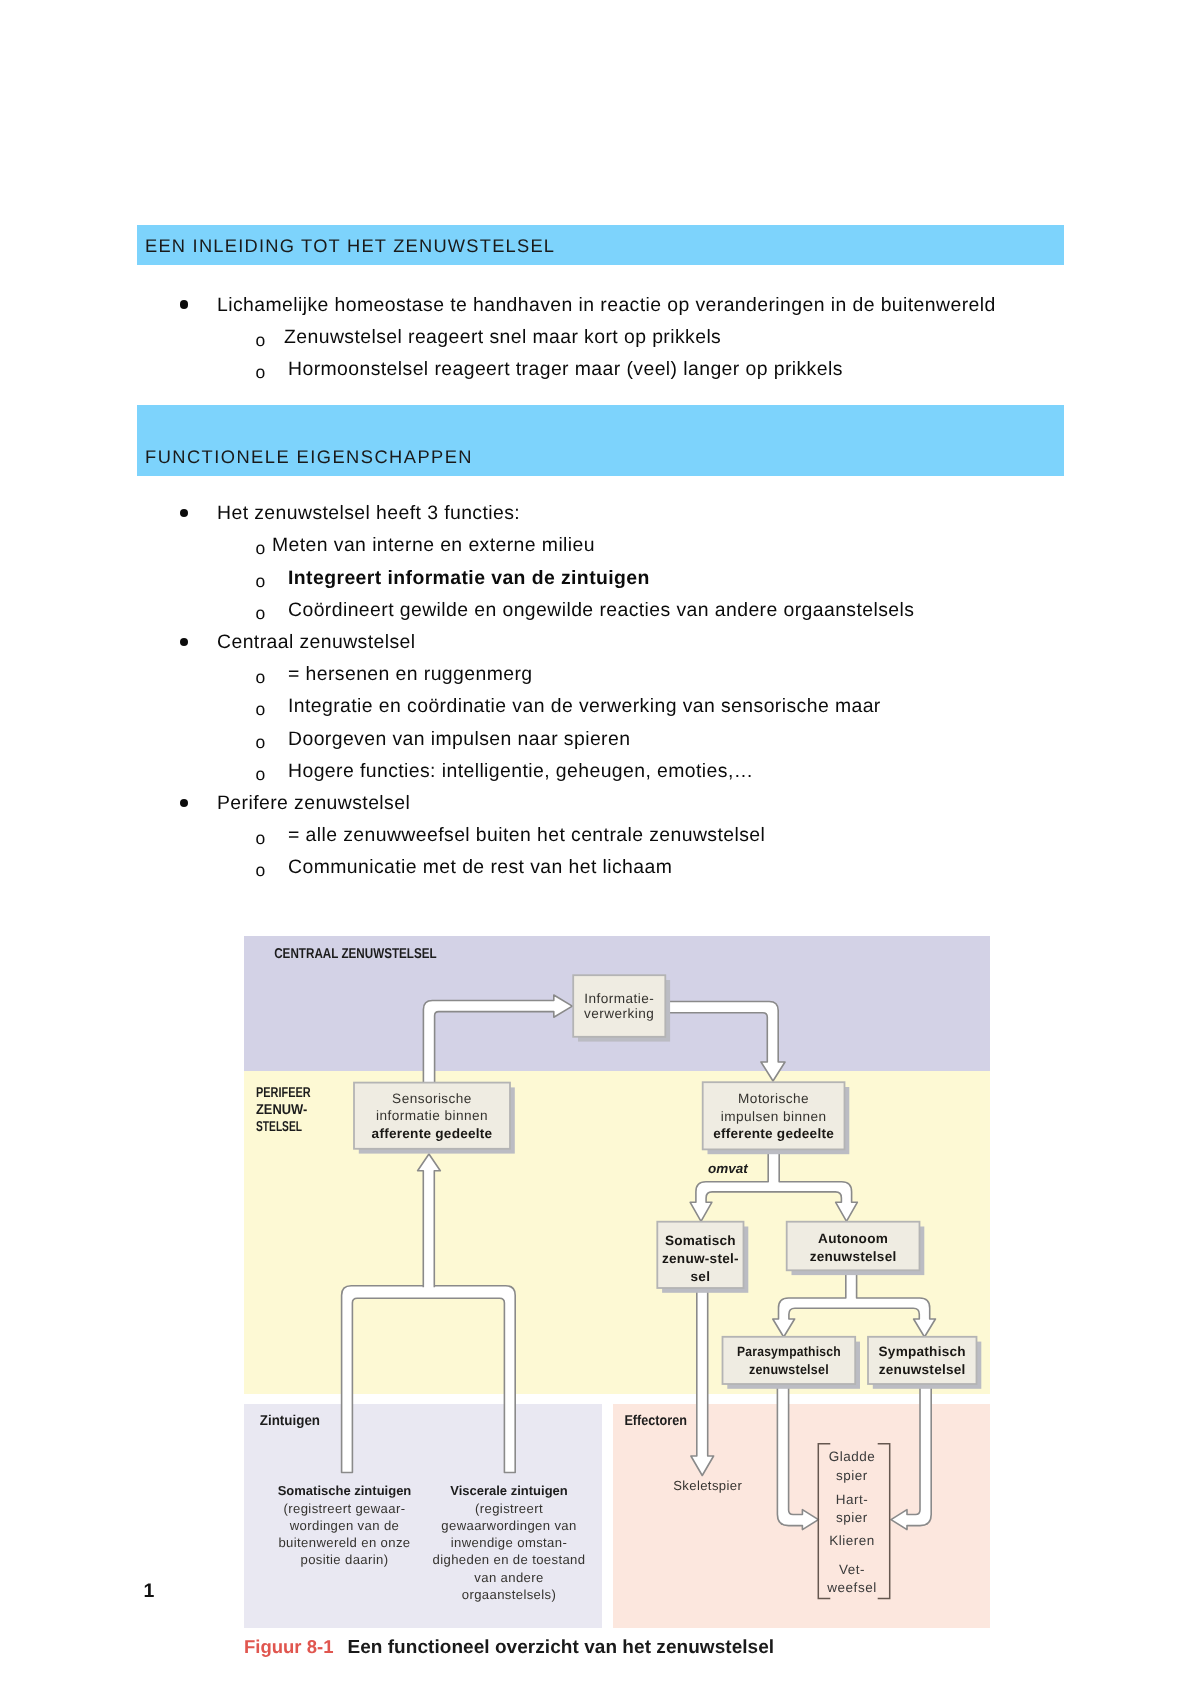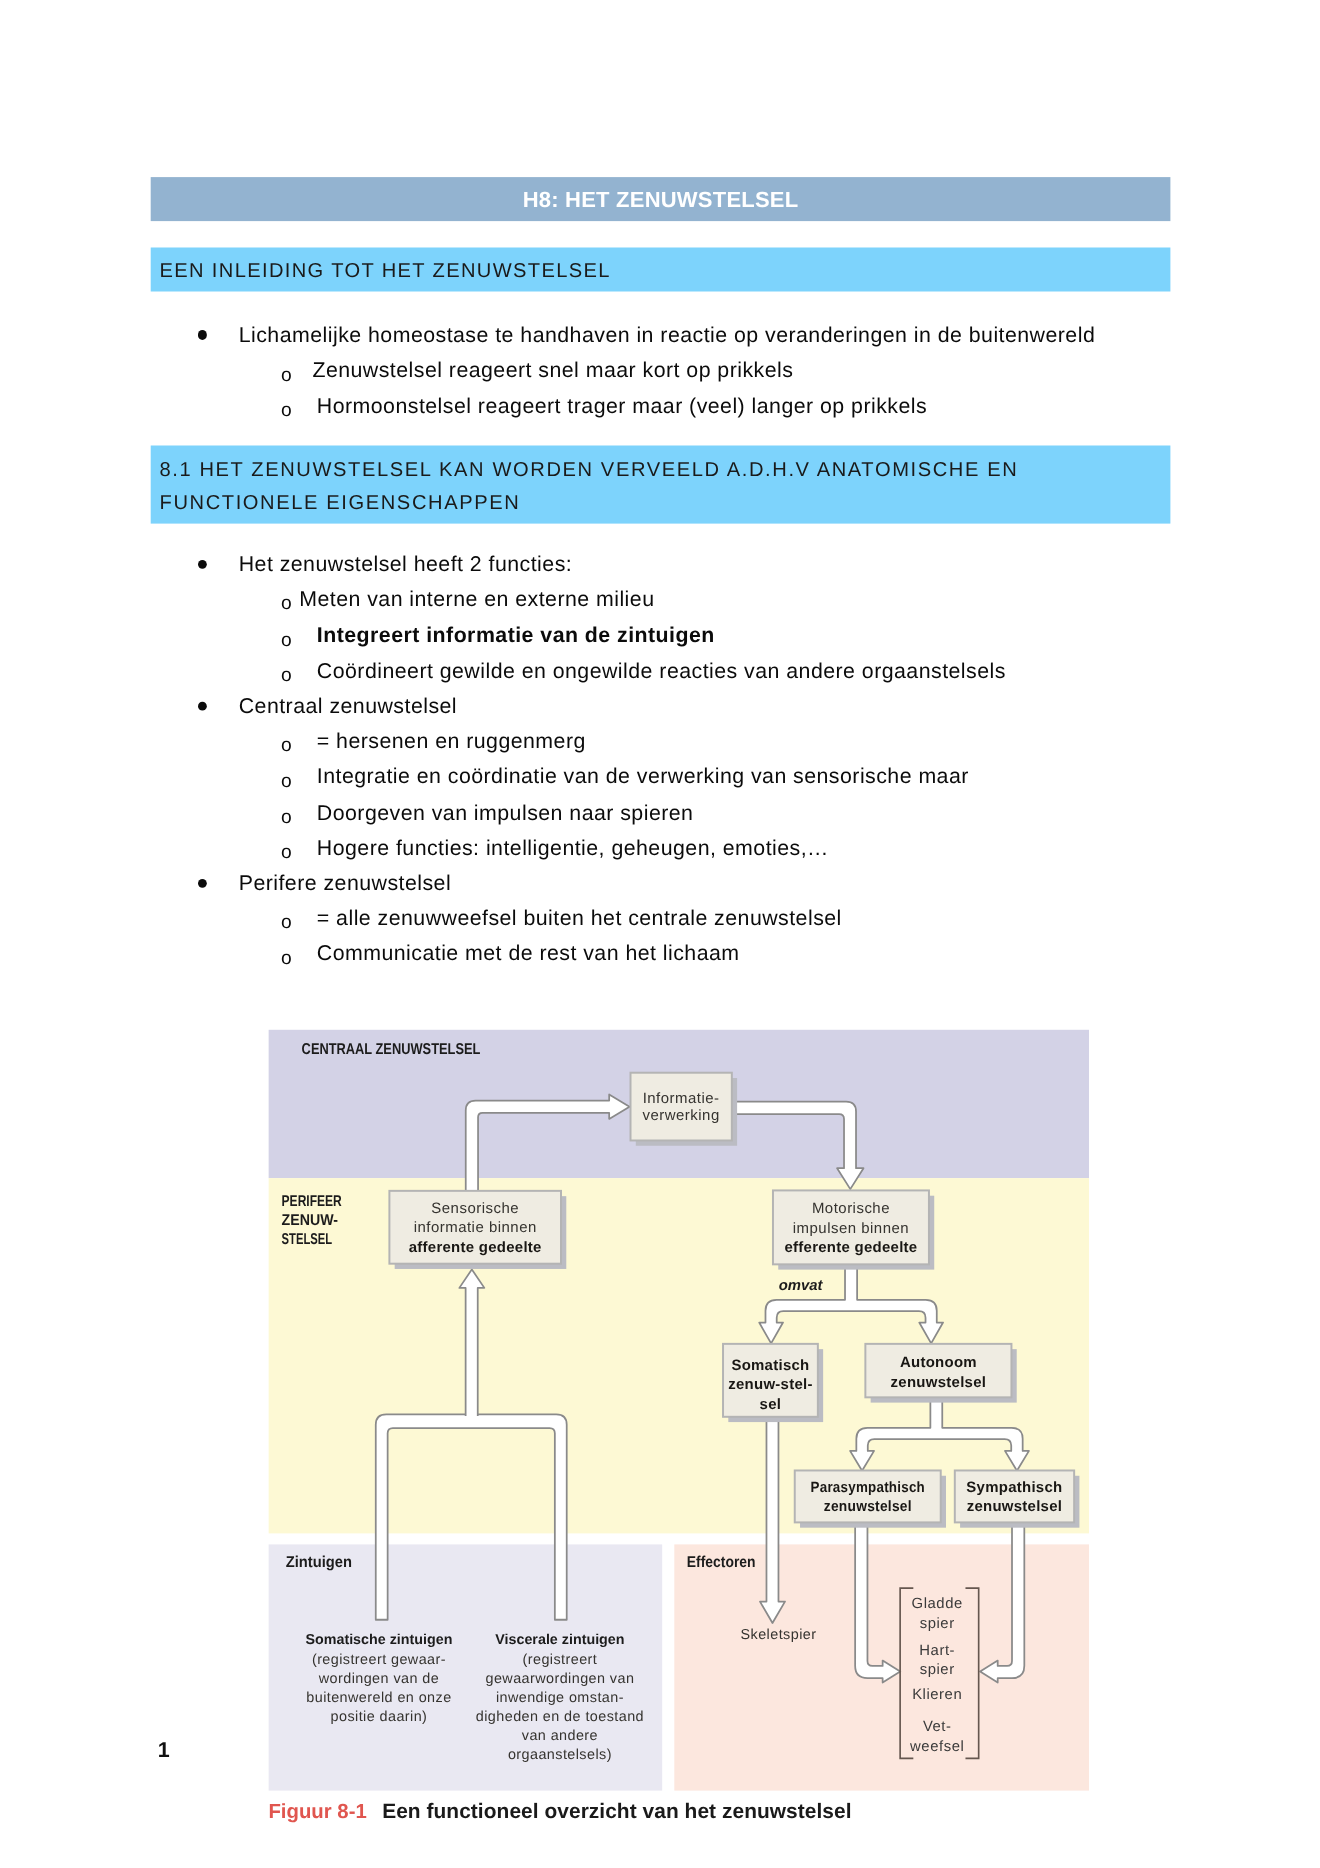--- a/index.html
+++ b/index.html
@@ -33,42 +33,38 @@
   .ann{font-family:"Liberation Sans",sans-serif;font-size:13.1px;fill:#35332f;text-anchor:middle;letter-spacing:0.38px;}
   .annb{font-family:"Liberation Sans",sans-serif;font-size:13.0px;font-weight:bold;fill:#1c1c1c;text-anchor:middle;}
   .ital{font-family:"Liberation Sans",sans-serif;font-size:13.5px;font-style:italic;font-weight:bold;fill:#1c1c1c;}
   .efftxt{font-family:"Liberation Sans",sans-serif;font-size:13.5px;fill:#3a3a3a;text-anchor:middle;letter-spacing:0.5px;}
 </style>
 </head>
 <body>
 
 <div class="page">
 
-  <div class="titlebar">
-    <span class="tt">H8: HET ZENUWSTELSEL</span>
-  </div>
 
   <div class="headband" style="top:225px;height:40px;">
     <span class="ht" style="top:10px;letter-spacing:1.23px;">EEN INLEIDING TOT HET ZENUWSTELSEL</span>
   </div>
 
   <div class="headband" style="top:405px;height:71px;">
-    <span class="ht" style="top:11px;letter-spacing:1.46px;">8.1 HET ZENUWSTELSEL KAN WORDEN VERVEELD A.D.H.V ANATOMISCHE EN</span>
     <span class="ht" style="top:41px;letter-spacing:1.46px;">FUNCTIONELE EIGENSCHAPPEN</span>
   </div>
 
   <div id="bullets">
       <div class="mk1" style="left: 179.7px; top: 300.4px;">•</div>
       <div class="li" style="left: 217px; top: 295.8px;">Lichamelijke homeostase te handhaven in reactie op veranderingen in de buitenwereld</div>
       <div class="mk2" style="left: 255.4px; top: 331.9px;">o</div>
       <div class="li" style="left: 284px; top: 327.9px;">Zenuwstelsel reageert snel maar kort op prikkels</div>
       <div class="mk2" style="left: 255.4px; top: 364px;">o</div>
       <div class="li" style="left: 288px; top: 360px;">Hormoonstelsel reageert trager maar (veel) langer op prikkels</div>
       <div class="mk1" style="left: 179.7px; top: 508.7px;">•</div>
-      <div class="li" style="left: 217px; top: 504.1px;">Het zenuwstelsel heeft 2 functies:</div>
+      <div class="li" style="left: 217px; top: 504.1px;">Het zenuwstelsel heeft 3 functies:</div>
       <div class="mk2" style="left: 255.4px; top: 540.3px;">o</div>
       <div class="li" style="left: 272px; top: 536.3px;">Meten van interne en externe milieu</div>
       <div class="mk2" style="left: 255.4px; top: 572.5px;">o</div>
       <div class="li" style="left: 288px; top: 568.5px; font-weight: bold;">Integreert informatie van de zintuigen</div>
       <div class="mk2" style="left: 255.4px; top: 604.7px;">o</div>
       <div class="li" style="left: 288px; top: 600.7px;">Coördineert gewilde en ongewilde reacties van andere orgaanstelsels</div>
       <div class="mk1" style="left: 179.7px; top: 637.5px;">•</div>
       <div class="li" style="left: 217px; top: 632.9px;">Centraal zenuwstelsel</div>
       <div class="mk2" style="left: 255.4px; top: 669.1px;">o</div>
       <div class="li" style="left: 288px; top: 665.1px;">= hersenen en ruggenmerg</div>

